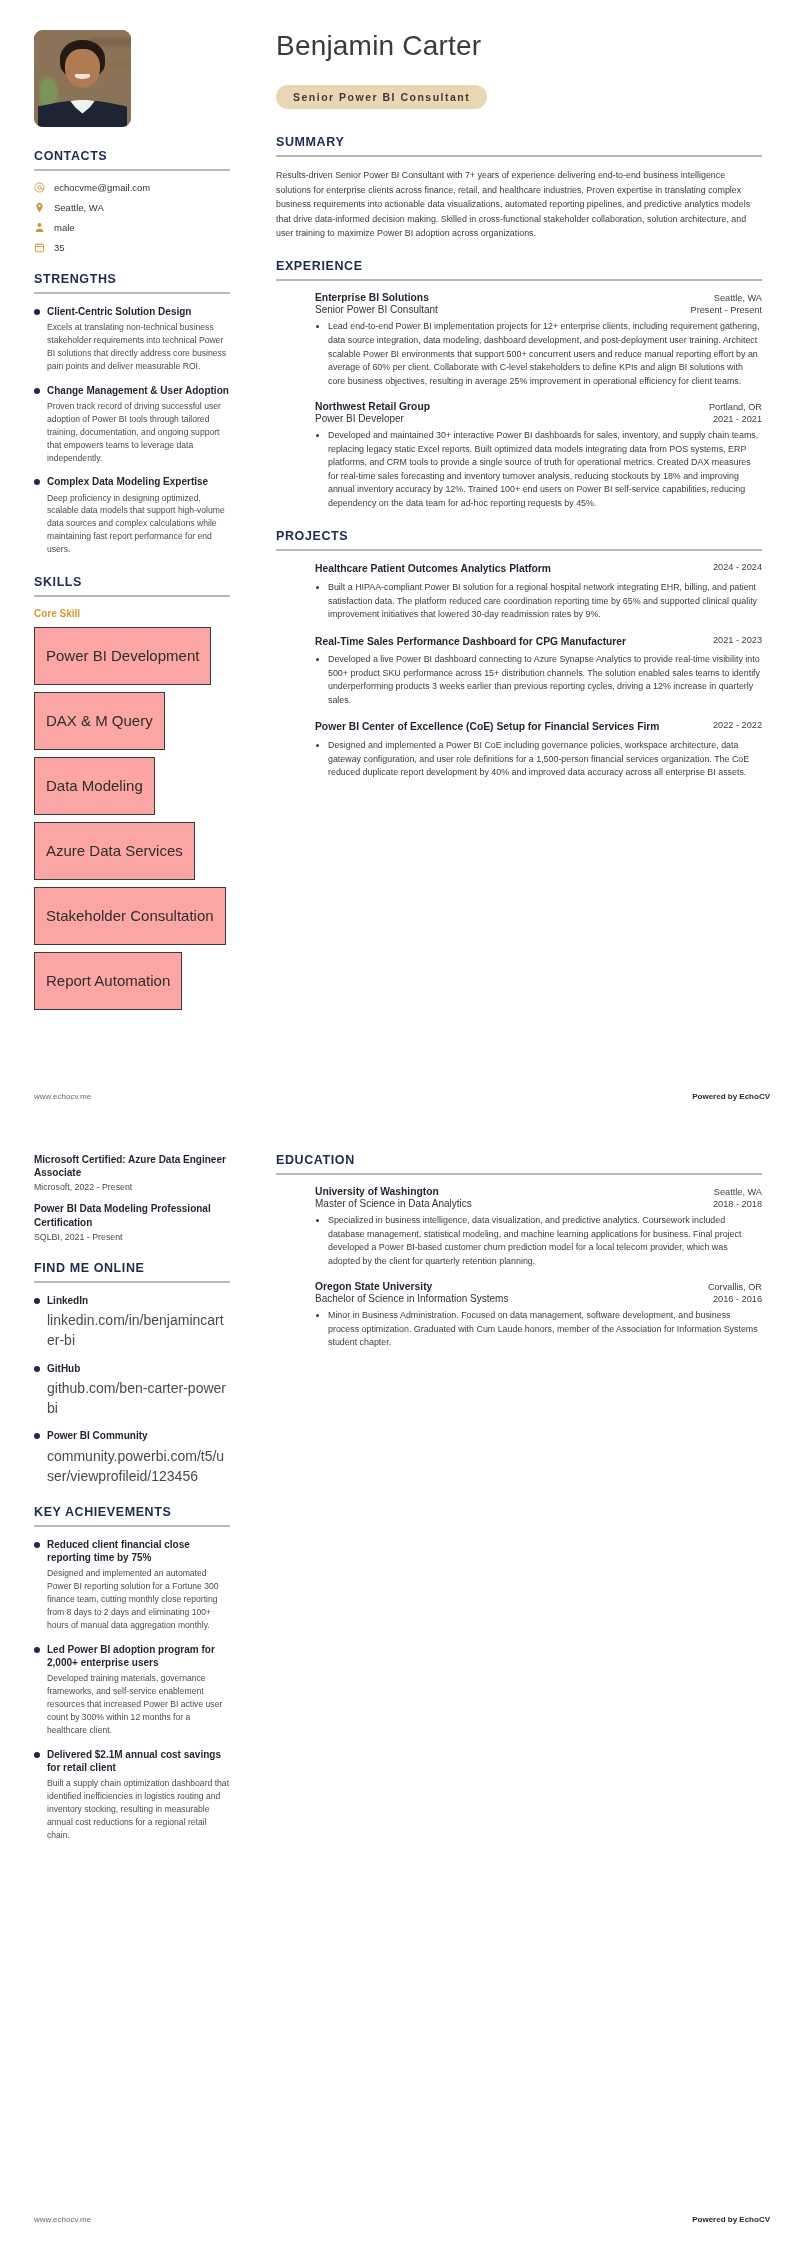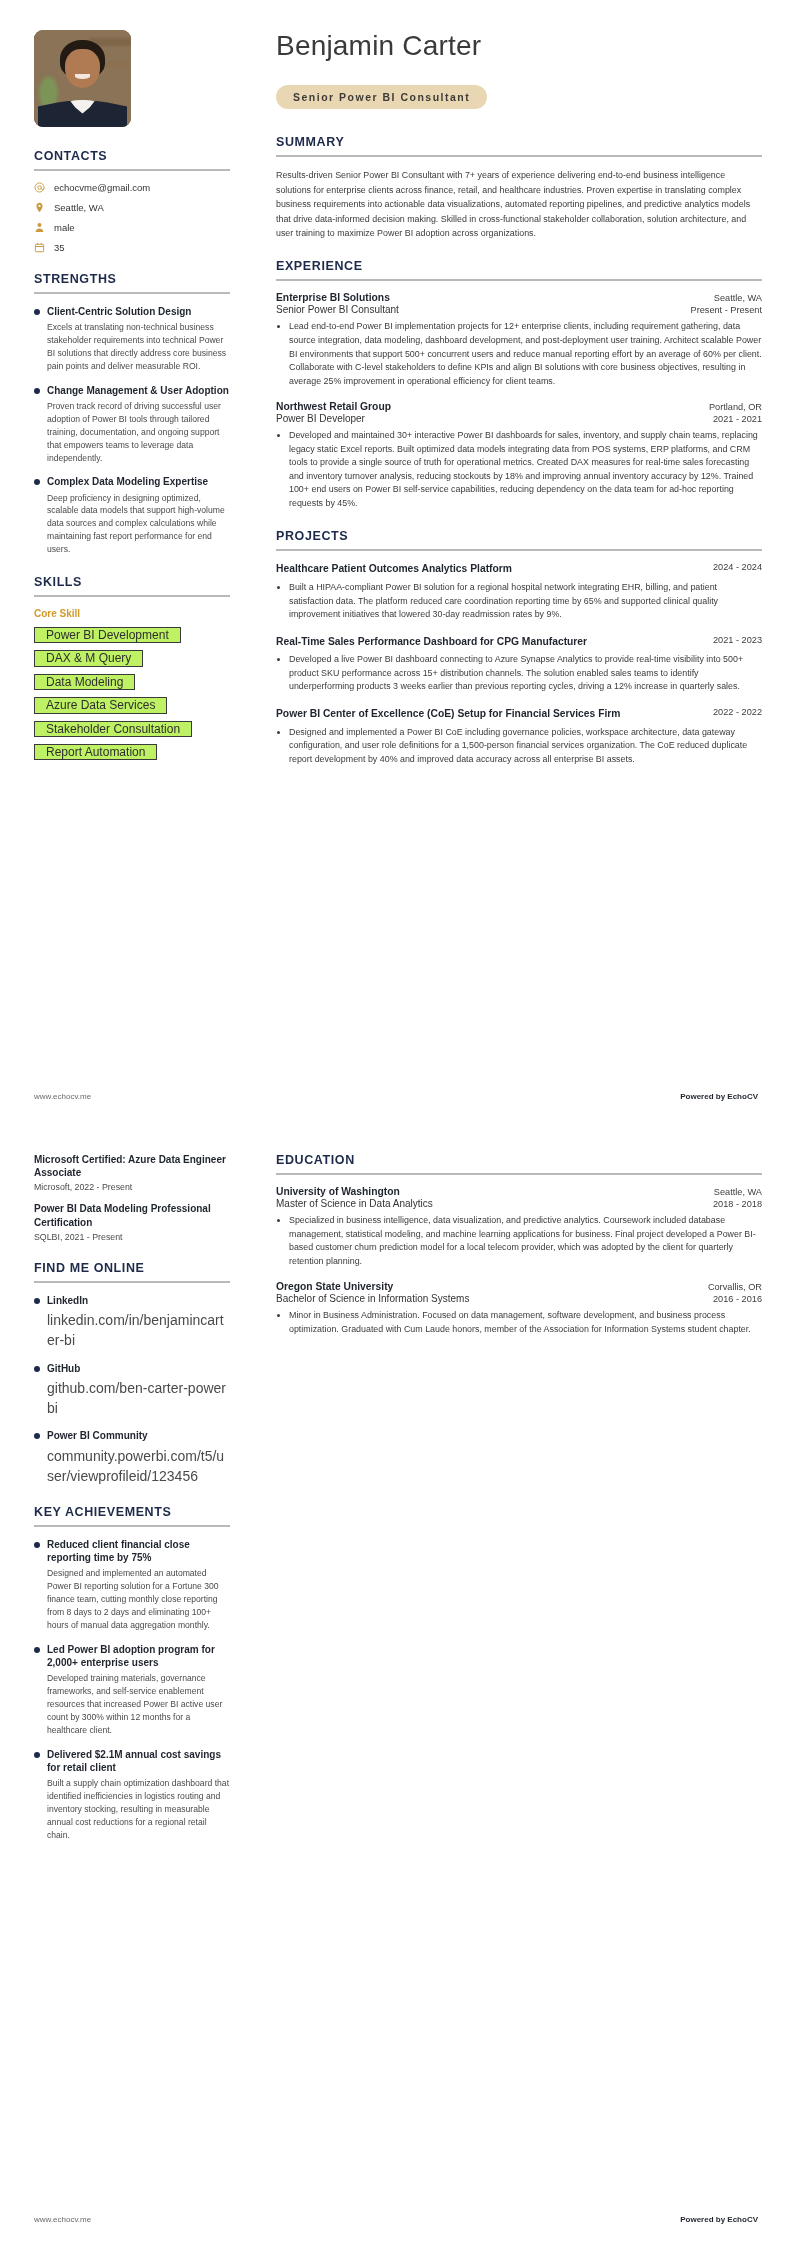--- a/index.html
+++ b/index.html
@@ -148,34 +148,34 @@
   .b-link { font-size: 14px; color: #4a4a4a; line-height: 1.45; word-break: break-all; }
 
   
   .skill-group-label {
     font-size: 10px; font-weight: 700; color: #d19a2a;
     margin-bottom: 8px;
   }
   .chips { display: flex; flex-wrap: wrap; gap: 7px; }
   .chip {
     border: 1px solid #3a3a3a;
-    padding: 0 11px;
-    font-size: 12px;
+    padding: 19px 11px;
+    font-size: 15px;
     color: #2e2e2e;
-    background: #bef264;
+    background: #fca5a5;
     line-height: 1.2;
   }
 
   
   .cert { margin-bottom: 10px; }
   .cert-name { font-size: 10px; font-weight: 700; color: #1f242e; line-height: 1.32; }
   .cert-meta { font-size: 8.8px; color: #4a4a4a; margin-top: 3px; }
 
   
-  .entry { margin-bottom: 13px; }
+  .entry { margin-bottom: 13px; margin-left: 39px; }
   .entry-top {
     display: flex; justify-content: space-between;
     align-items: baseline; gap: 12px;
   }
   .entry-org { font-size: 10.3px; font-weight: 700; color: #1f242e; }
   .entry-place { font-size: 9.2px; color: #3d3d3d; white-space: nowrap; }
   .entry-role { font-size: 10px; color: #333; }
   .entry-dates { font-size: 9.2px; color: #3d3d3d; white-space: nowrap; }
   .entry-mid {
     display: flex; justify-content: space-between;
@@ -192,21 +192,21 @@
   }
   .proj-name {
     font-size: 10.3px; font-weight: 700; color: #1f242e;
     line-height: 1.33; max-width: 360px;
   }
   .summary-text { font-size: 8.9px; line-height: 1.62; color: #3b3b3b; }
 
   
   .pfoot {
     position: absolute;
-    left: 34px; right: 36px; bottom: 22px;
+    left: 34px; right: 24px; bottom: 22px;
     display: flex; justify-content: space-between; align-items: center;
   }
   .pfoot-left { font-size: 8px; color: #6a6a6a; }
   .pfoot-right { font-size: 8px; color: #1f242e; font-weight: 700; }
 </style>
 </head>
 <body>
 
 <div class="page">
 

